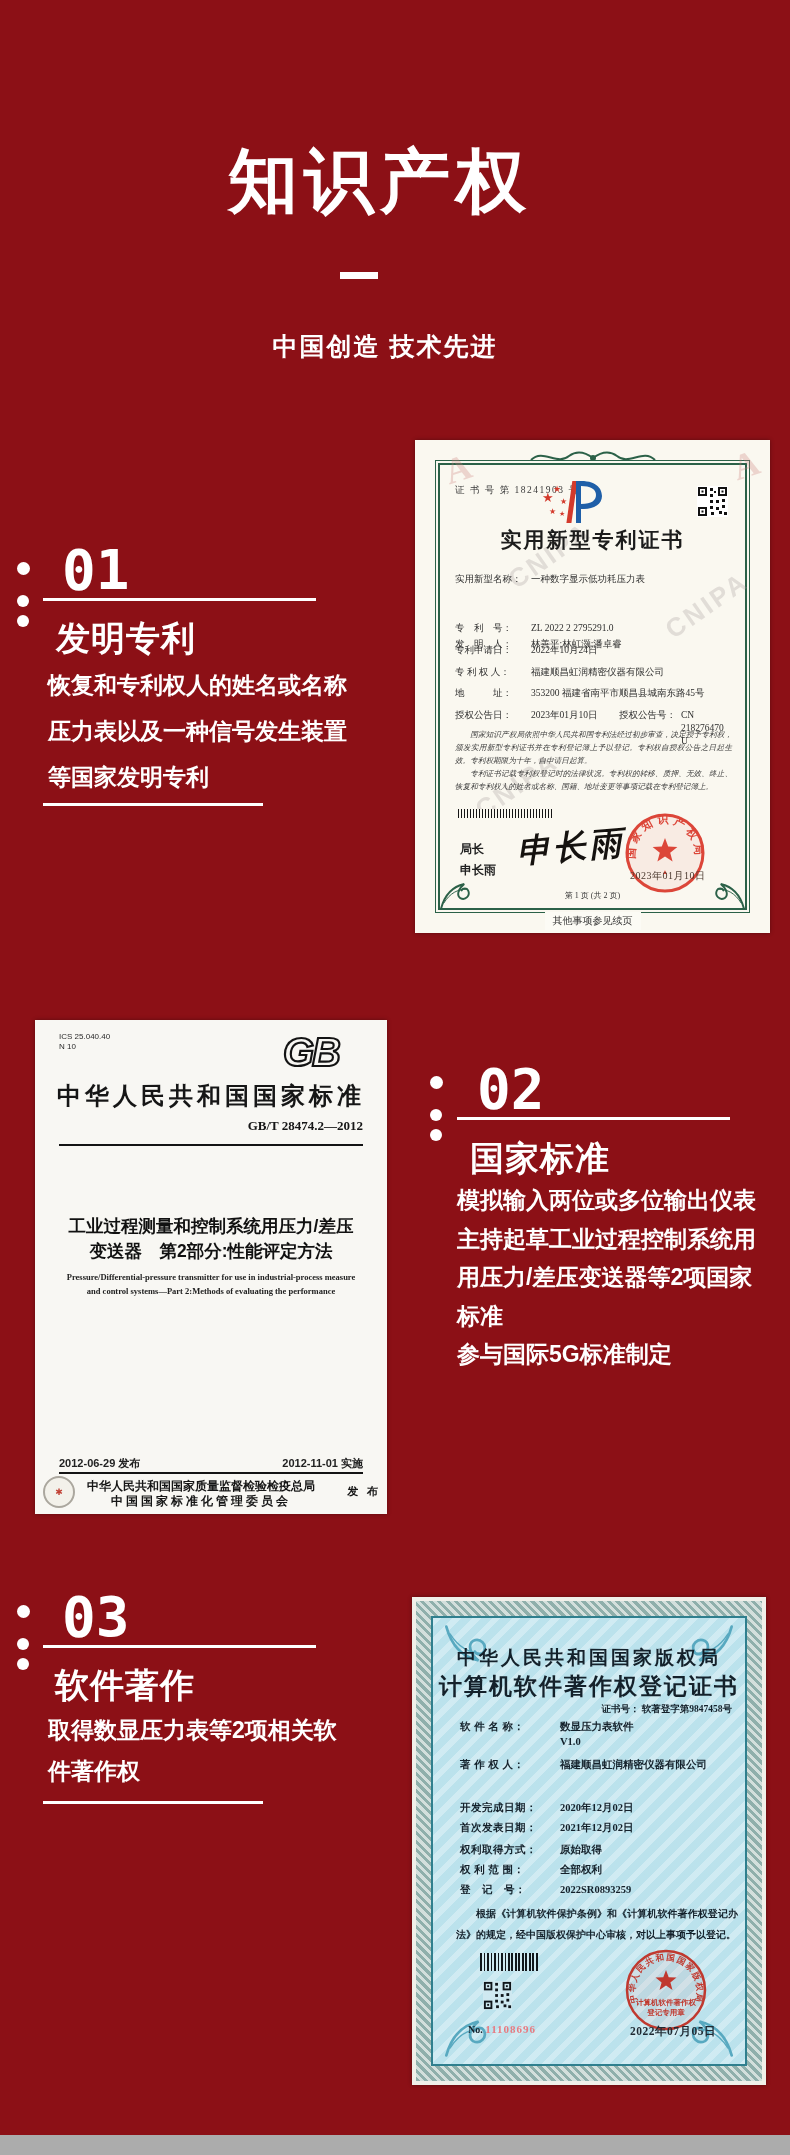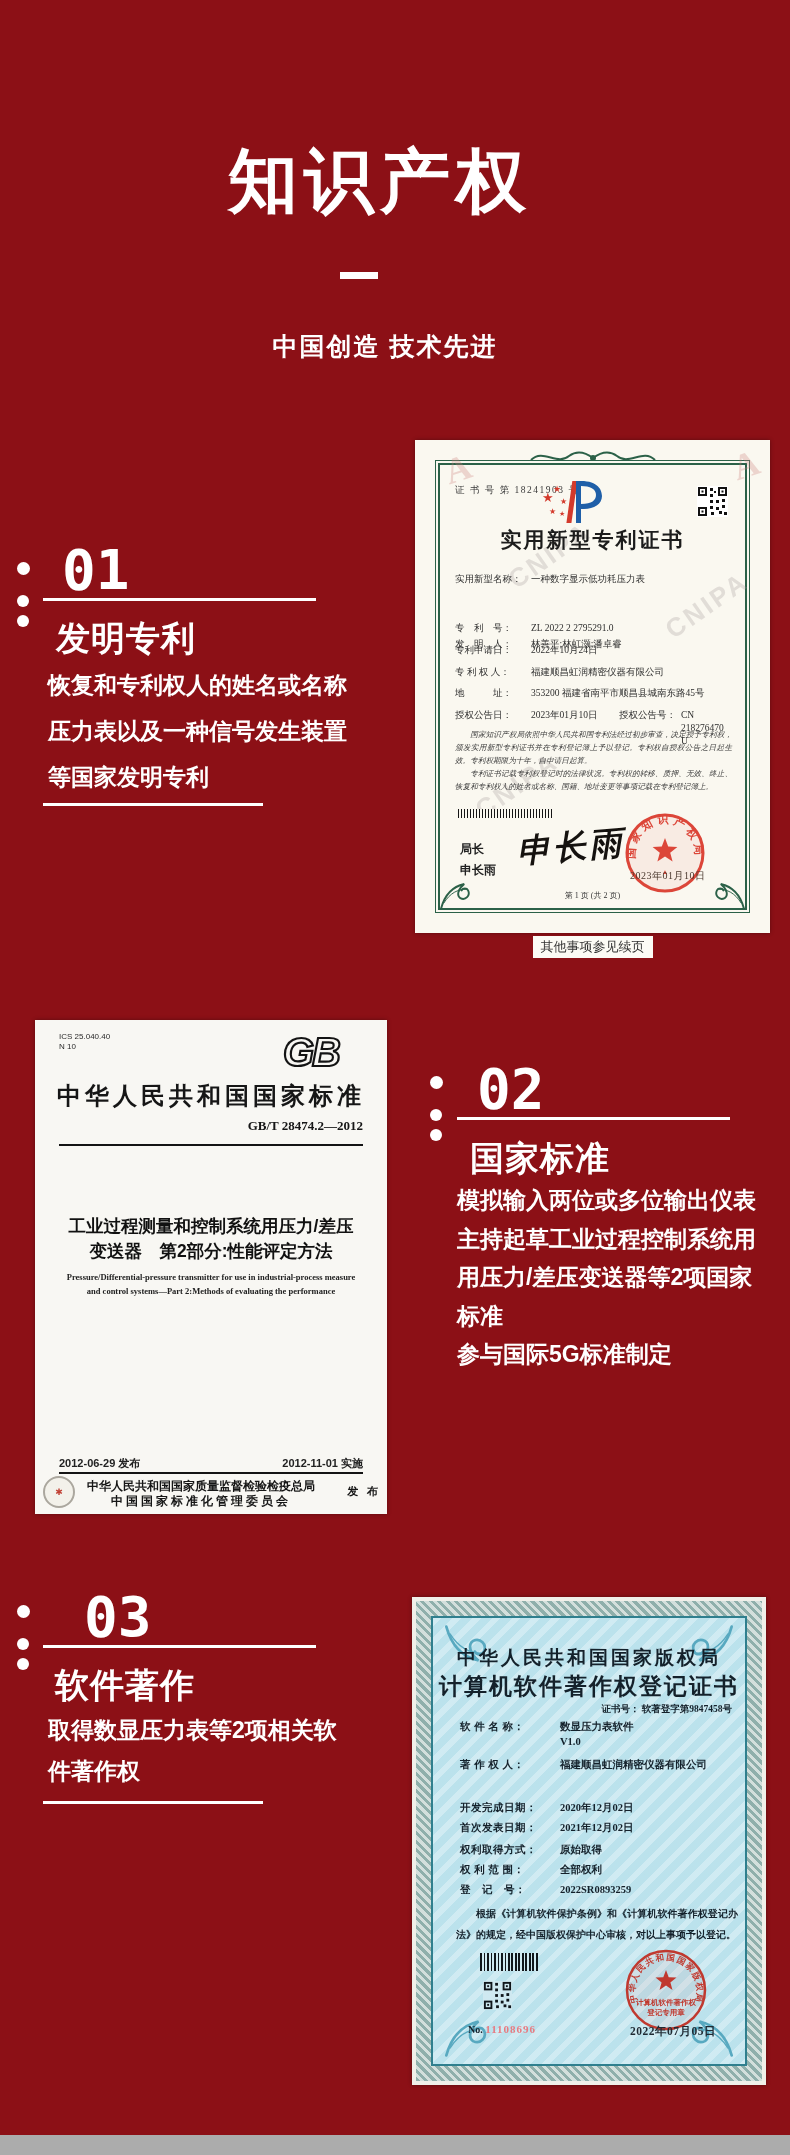--- a/index.html
+++ b/index.html
@@ -36,22 +36,22 @@
   .pat-paras{left:40px;top:288px;width:277px;font-size:7.6px;line-height:13px;color:#3c3c3c;text-align:justify;}
   .pat-paras p{margin:0;text-indent:2em;font-style:italic;}
   .pat-barcode{left:43px;top:369px;width:96px;height:9px;
      background:repeating-linear-gradient(90deg,#151515 0 1.5px,#faf8f0 1.5px 3px,#151515 3px 3.7px,#faf8f0 3.7px 6px);}
   .pat-signer{left:45px;top:399px;font-size:12px;font-weight:700;color:#222;
               font-family:"Liberation Sans",sans-serif;line-height:21px;}
   .pat-sign{left:102px;top:385px;font-size:33px;font-style:italic;font-weight:700;color:#15120f;
             transform:rotate(-5deg);letter-spacing:3px;}
   .pat-sealdate{left:215px;top:429px;font-size:10px;color:#4a382e;letter-spacing:.5px;z-index:4;}
   .pat-page{left:0;top:450px;width:100%;text-align:center;font-size:8px;color:#333;}
-  .pat-note{left:50%;top:496px;transform:translateX(-50%);background:#FCFBF5;padding:2px 8px;
-            font-size:13px;color:#333;z-index:3;white-space:nowrap;}
+  .pat-note{left:50%;top:472px;transform:translateX(-50%);background:#FCFBF5;padding:2px 8px;
+            font-size:10px;color:#333;z-index:3;white-space:nowrap;}
   .wm{position:absolute;color:rgba(160,150,150,.28);font-weight:700;letter-spacing:3px;
       transform:rotate(-35deg);font-family:"Liberation Sans",sans-serif;}
   .wm-a{position:absolute;color:rgba(205,130,125,.30);font-weight:700;transform:rotate(-18deg);
         font-family:"Liberation Serif",serif;}
 
   
   .gb{left:35px;top:1020px;width:352px;height:494px;background:#F8F7F3;color:#161616;
       font-family:"Liberation Serif",serif;box-shadow:0 0 4px rgba(0,0,0,.35);}
   .gb-ics{left:24px;top:12px;font-size:8px;line-height:10px;color:#2b2b2b;font-family:"Liberation Sans",sans-serif;}
   .gb-logo{right:48px;top:10px;font-size:40px;font-weight:900;font-style:italic;letter-spacing:-2px;
@@ -296,21 +296,21 @@
     <div>用压力/差压变送器等2项国家</div>
     <div>标准</div>
     <div>参与国际5G标准制定</div>
   </div>
 
   <div class="abs" style="left:17px;top:1605px;width:13px;height:67px;">
     <span class="dot" style="left:0;top:0;"></span>
     <span class="dot" style="left:0;top:33px;width:12px;height:12px;"></span>
     <span class="dot" style="left:0;top:53px;width:12px;height:12px;"></span>
   </div>
-  <div class="abs sec-num" style="left:62px;top:1589px;margin-left:22px;">03</div>
+  <div class="abs sec-num" style="left:62px;top:1589px;">03</div>
   <div class="abs sec-rule" style="left:43px;top:1645px;width:273px;"></div>
   <div class="abs sec-head" style="left:55px;top:1663px;">软件著作</div>
   <div class="abs sec-desc" style="left:48px;top:1710px;line-height:41px;">
     <div>取得数显压力表等2项相关软</div>
     <div>件著作权</div>
   </div>
   <div class="abs sec-rule" style="left:43px;top:1801px;width:220px;"></div>
 
   <div class="abs soft">
     <div class="soft-lace"></div>

